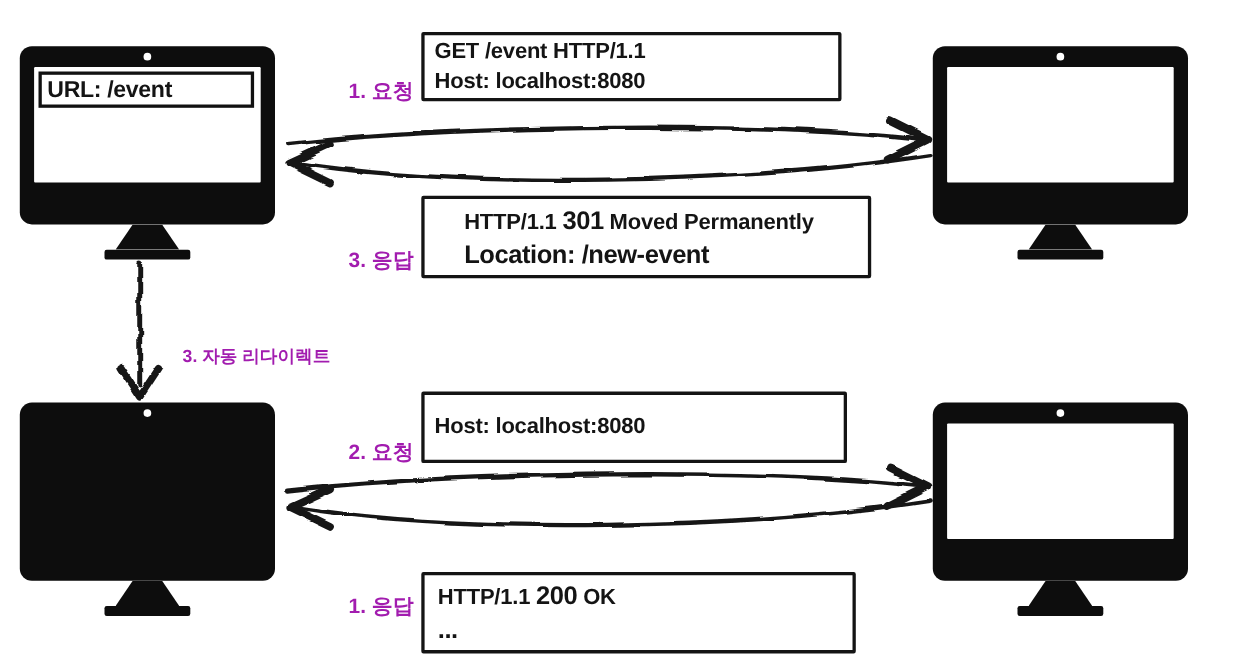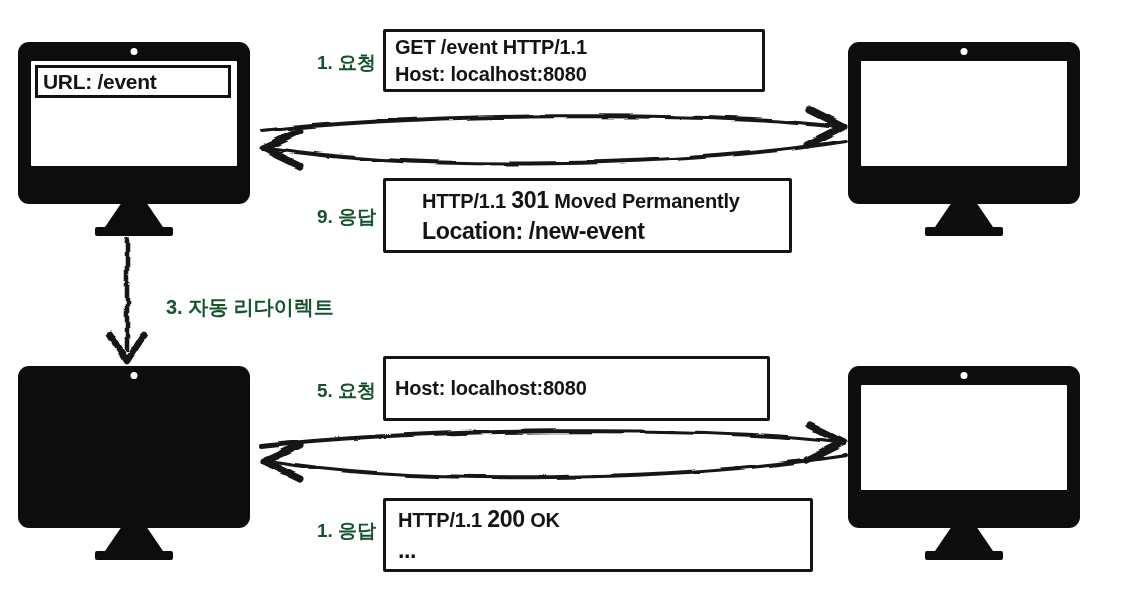--- a/index.html
+++ b/index.html
@@ -23,23 +23,23 @@
   .mbase{width:78px;height:9px;margin:0 auto;background:#0d0d0d;border-radius:2px;}
 
   
   .msg-box{position:absolute;box-sizing:border-box;background:#ffffff;
            border:3.5px solid #141414;border-radius:2px;padding:0 9px;
            display:flex;flex-direction:column;justify-content:center;z-index:2;}
   .msg-line{font-size:20px;font-weight:bold;line-height:1.33;white-space:pre;letter-spacing:-0.2px;}
   .msg-line .em{font-weight:900;font-size:1.16em;letter-spacing:-0.4px;}
 
   
-  .step-label{position:absolute;color:#14532d;font-weight:bold;font-size:19px;
-              width:120px;text-align:right;white-space:nowrap;z-index:2;}
-  .step-label.free{width:auto;text-align:right;font-size:20px;}
+  .step-label{position:absolute;color:#a21caf;font-weight:bold;font-size:19px;
+              width:120px;text-align:right;white-space:nowrap;z-index:2;margin-top:20px;}
+  .step-label.free{width:auto;text-align:right;font-size:16px;}
 
   .arrow-layer{position:absolute;left:0;top:0;z-index:1;pointer-events:none;}
 </style>
 </head>
 <body>
 
 <svg class="arrow-layer" width="1144" height="596" viewBox="0 0 1144 596">
   <defs>
     <filter id="sketch" x="-5%" y="-5%" width="110%" height="110%">
       <feTurbulence type="fractalNoise" baseFrequency="0.02 0.09" numOctaves="2" seed="7" result="n"></feTurbulence>
@@ -104,35 +104,35 @@
 <div class="monitor" style="left:848px;top:366px;">
   <div class="bezel">
     <div class="cam"></div>
     <div class="screen"></div>
   </div>
   <div class="stand"></div>
   <div class="mbase"></div>
 </div>
 
 <div class="step-label" style="left:256px;top:50px;">1. 요청</div>
-<div class="step-label" style="left:256px;top:204px;">9. 응답</div>
+<div class="step-label" style="left:256px;top:204px;">3. 응답</div>
 <div class="step-label free" style="left:166px;top:294px;">3. 자동 리다이렉트</div>
-<div class="step-label" style="left:256px;top:378px;">5. 요청</div>
+<div class="step-label" style="left:256px;top:378px;">2. 요청</div>
 <div class="step-label" style="left:256px;top:518px;">1. 응답</div>
 
 <div class="msg-box" style="left:383px;top:29px;width:382px;height:63px;">
   <div class="msg-line"><span>GET /event HTTP/1.1</span></div>
   <div class="msg-line"><span>Host: localhost:8080</span></div>
 </div>
 
 <div class="msg-box" style="left:383px;top:178px;width:409px;height:75px;padding-left:36px;">
   <div class="msg-line"><span>HTTP/1.1 </span><span class="em">301</span><span> Moved Permanently</span></div>
   <div class="msg-line"><span class="em">Location: /new-event</span></div>
 </div>
 
 <div class="msg-box" style="left:383px;top:356px;width:387px;height:65px;">
   <div class="msg-line"><span>Host: localhost:8080</span></div>
 </div>
 
-<div class="msg-box" style="left:383px;top:498px;width:430px;height:74px;padding-left:12px;">
+<div class="msg-box" style="left:383px;top:520px;width:395px;height:74px;padding-left:12px;">
   <div class="msg-line"><span>HTTP/1.1 </span><span class="em">200</span><span> OK</span></div>
   <div class="msg-line"><span class="em">...</span></div>
 </div>
 
 </body></html>

